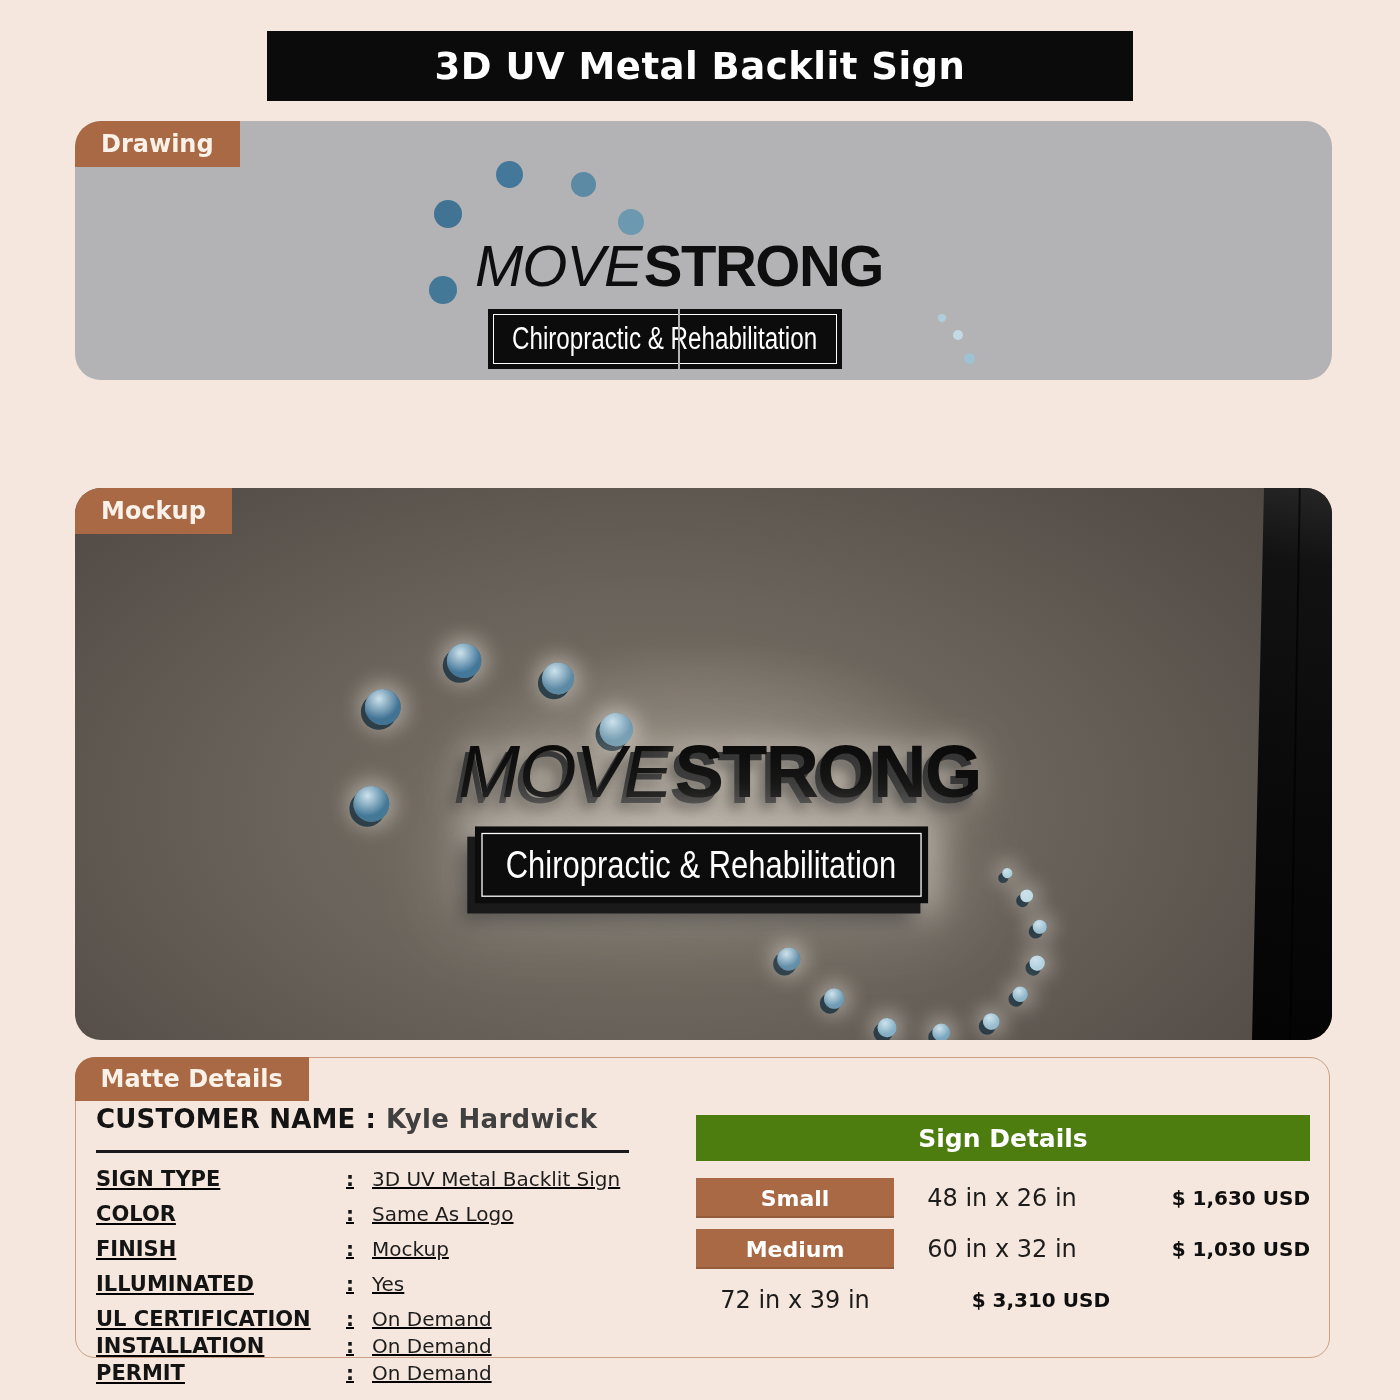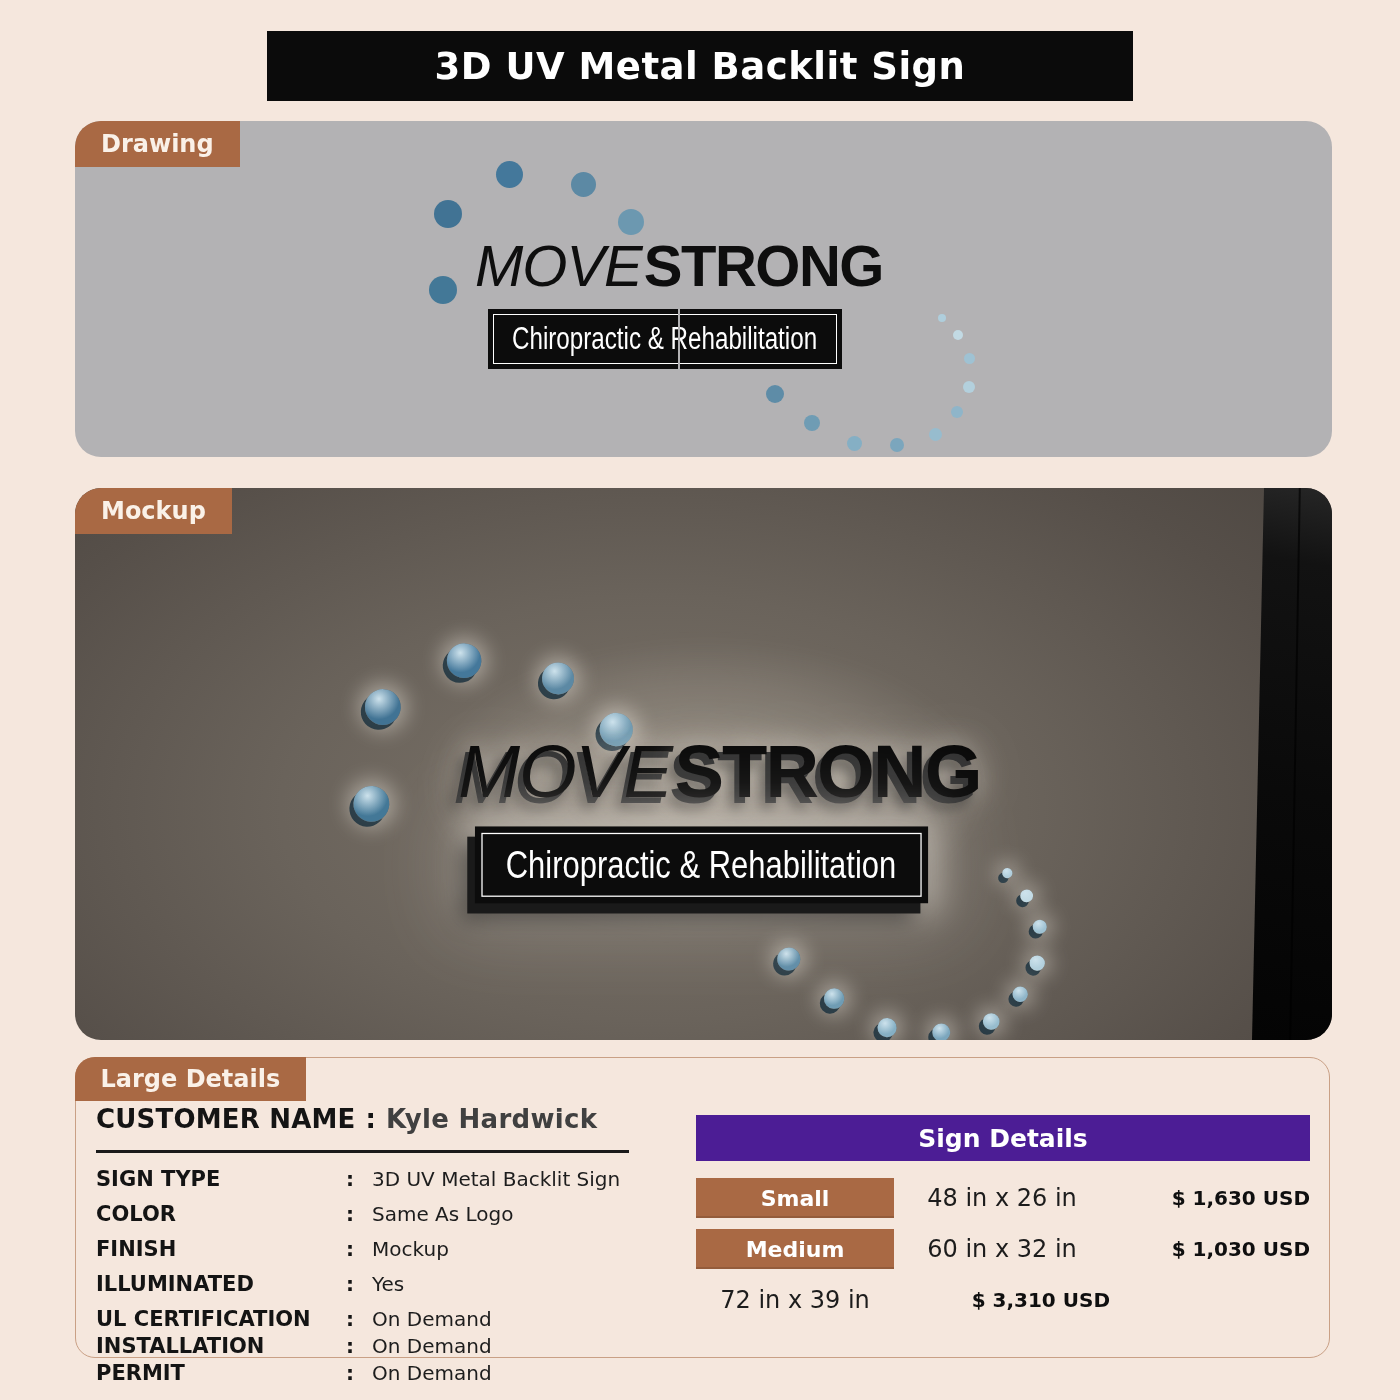--- a/index.html
+++ b/index.html
@@ -20,21 +20,21 @@
 
   
   .tab {
     position:absolute; left:0; top:0; height:46px; padding:0 26px;
     background:#a96944; color:#faf1e8; font-size:24px; font-weight:700;
     display:flex; align-items:center; border-top-left-radius:24px; z-index:6;
   }
 
   
   .panel { position:absolute; left:75px; width:1257px; border-radius:26px; overflow:hidden; }
-  .panel-drawing { top:121px; height:336px; background:#b3b2b4; }
+  .panel-drawing { top:121px; height:259px; background:#b3b2b4; }
 
   
   .panel-mockup {
     top:488px; height:552px;
     background:radial-gradient(980px 560px at 46% 58%, #7b7369 0%, #6a635b 38%, #564f49 72%, #48423d 100%);
   }
   .door-band {
     position:absolute; right:0; top:0; bottom:0; width:80px;
     background:linear-gradient(190deg,#262626 0%, #121212 14%, #0a0a0a 55%, #040404 100%);
     clip-path:polygon(12px 0, 100% 0, 100% 100%, 0 100%);
@@ -103,29 +103,29 @@
   }
   .quote-section .tab { left:-1.5px; top:-1.5px; border-top-left-radius:20px; height:44px; }
 
   .quote-left { position:absolute; left:20px; top:46px; width:575px; }
   .customer-line { display:flex; align-items:baseline; gap:10px; margin-bottom:16px; }
   .customer-label { font-size:26px; font-weight:700; color:#141414; letter-spacing:.2px; }
   .customer-colon { font-size:26px; font-weight:700; color:#141414; }
   .customer-name  { font-size:26px; font-weight:700; color:#404040; letter-spacing:.3px; }
   .customer-underline { width:533px; height:2.5px; background:#1a1a1a; margin-bottom:14px; }
 
-  .spec-row { display:grid; grid-template-columns:250px 26px 1fr; align-items:baseline; margin-bottom:11px; }
+  .spec-row { display:grid; grid-template-columns:250px 26px 1fr; align-items:baseline; margin-bottom:11px;text-decoration:underline; }
   .spec-row.tight { margin-bottom:3px; }
   .spec-label { font-size:21px; font-weight:700; color:#141414; }
   .spec-colon { font-size:20px; font-weight:700; color:#141414; }
   .spec-value { font-size:20px; font-weight:400; color:#1d1d1d; }
 
   .sign-table { position:absolute; left:620px; top:57px; width:614px; }
   .sign-header {
-    height:46px; background:#4c1d95; color:#ffffff; font-size:25px; font-weight:700;
+    height:46px; background:#4d7c0f; color:#ffffff; font-size:25px; font-weight:700;
     display:flex; align-items:center; justify-content:center; margin-bottom:17px;
   }
   .size-row { display:grid; grid-template-columns:198px 1fr 200px; align-items:center; height:40px; margin-bottom:11px; }
   .size-btn {
     height:40px; background:#a96944; color:#ffffff; font-size:22px; font-weight:700;
     display:flex; align-items:center; justify-content:center;
     box-shadow:inset 0 -2px 0 rgba(0,0,0,.12); cursor:pointer;
   }
   .size-dims  { font-size:24px; font-weight:400; color:#1c1c1c; text-align:center; }
   .size-price { font-size:20px; font-weight:700; color:#0f0f0f; text-align:right; }
@@ -198,21 +198,21 @@
     </div>
     <div class="tagline-box">
 
       <span class="tg">Chiropractic &amp; Rehabilitation</span>
     </div>
   </div>
 </div>
 
 <div class="quote-section">
   <div class="tab">
-    <span>Large Details</span>
+    <span>Matte Details</span>
   </div>
 
   <div class="quote-left">
     <div class="customer-line">
       <span class="customer-label">CUSTOMER NAME</span>
       <span class="customer-colon">:</span>
       <span class="customer-name">Kyle Hardwick</span>
     </div>
     <div class="customer-underline"></div>
 

